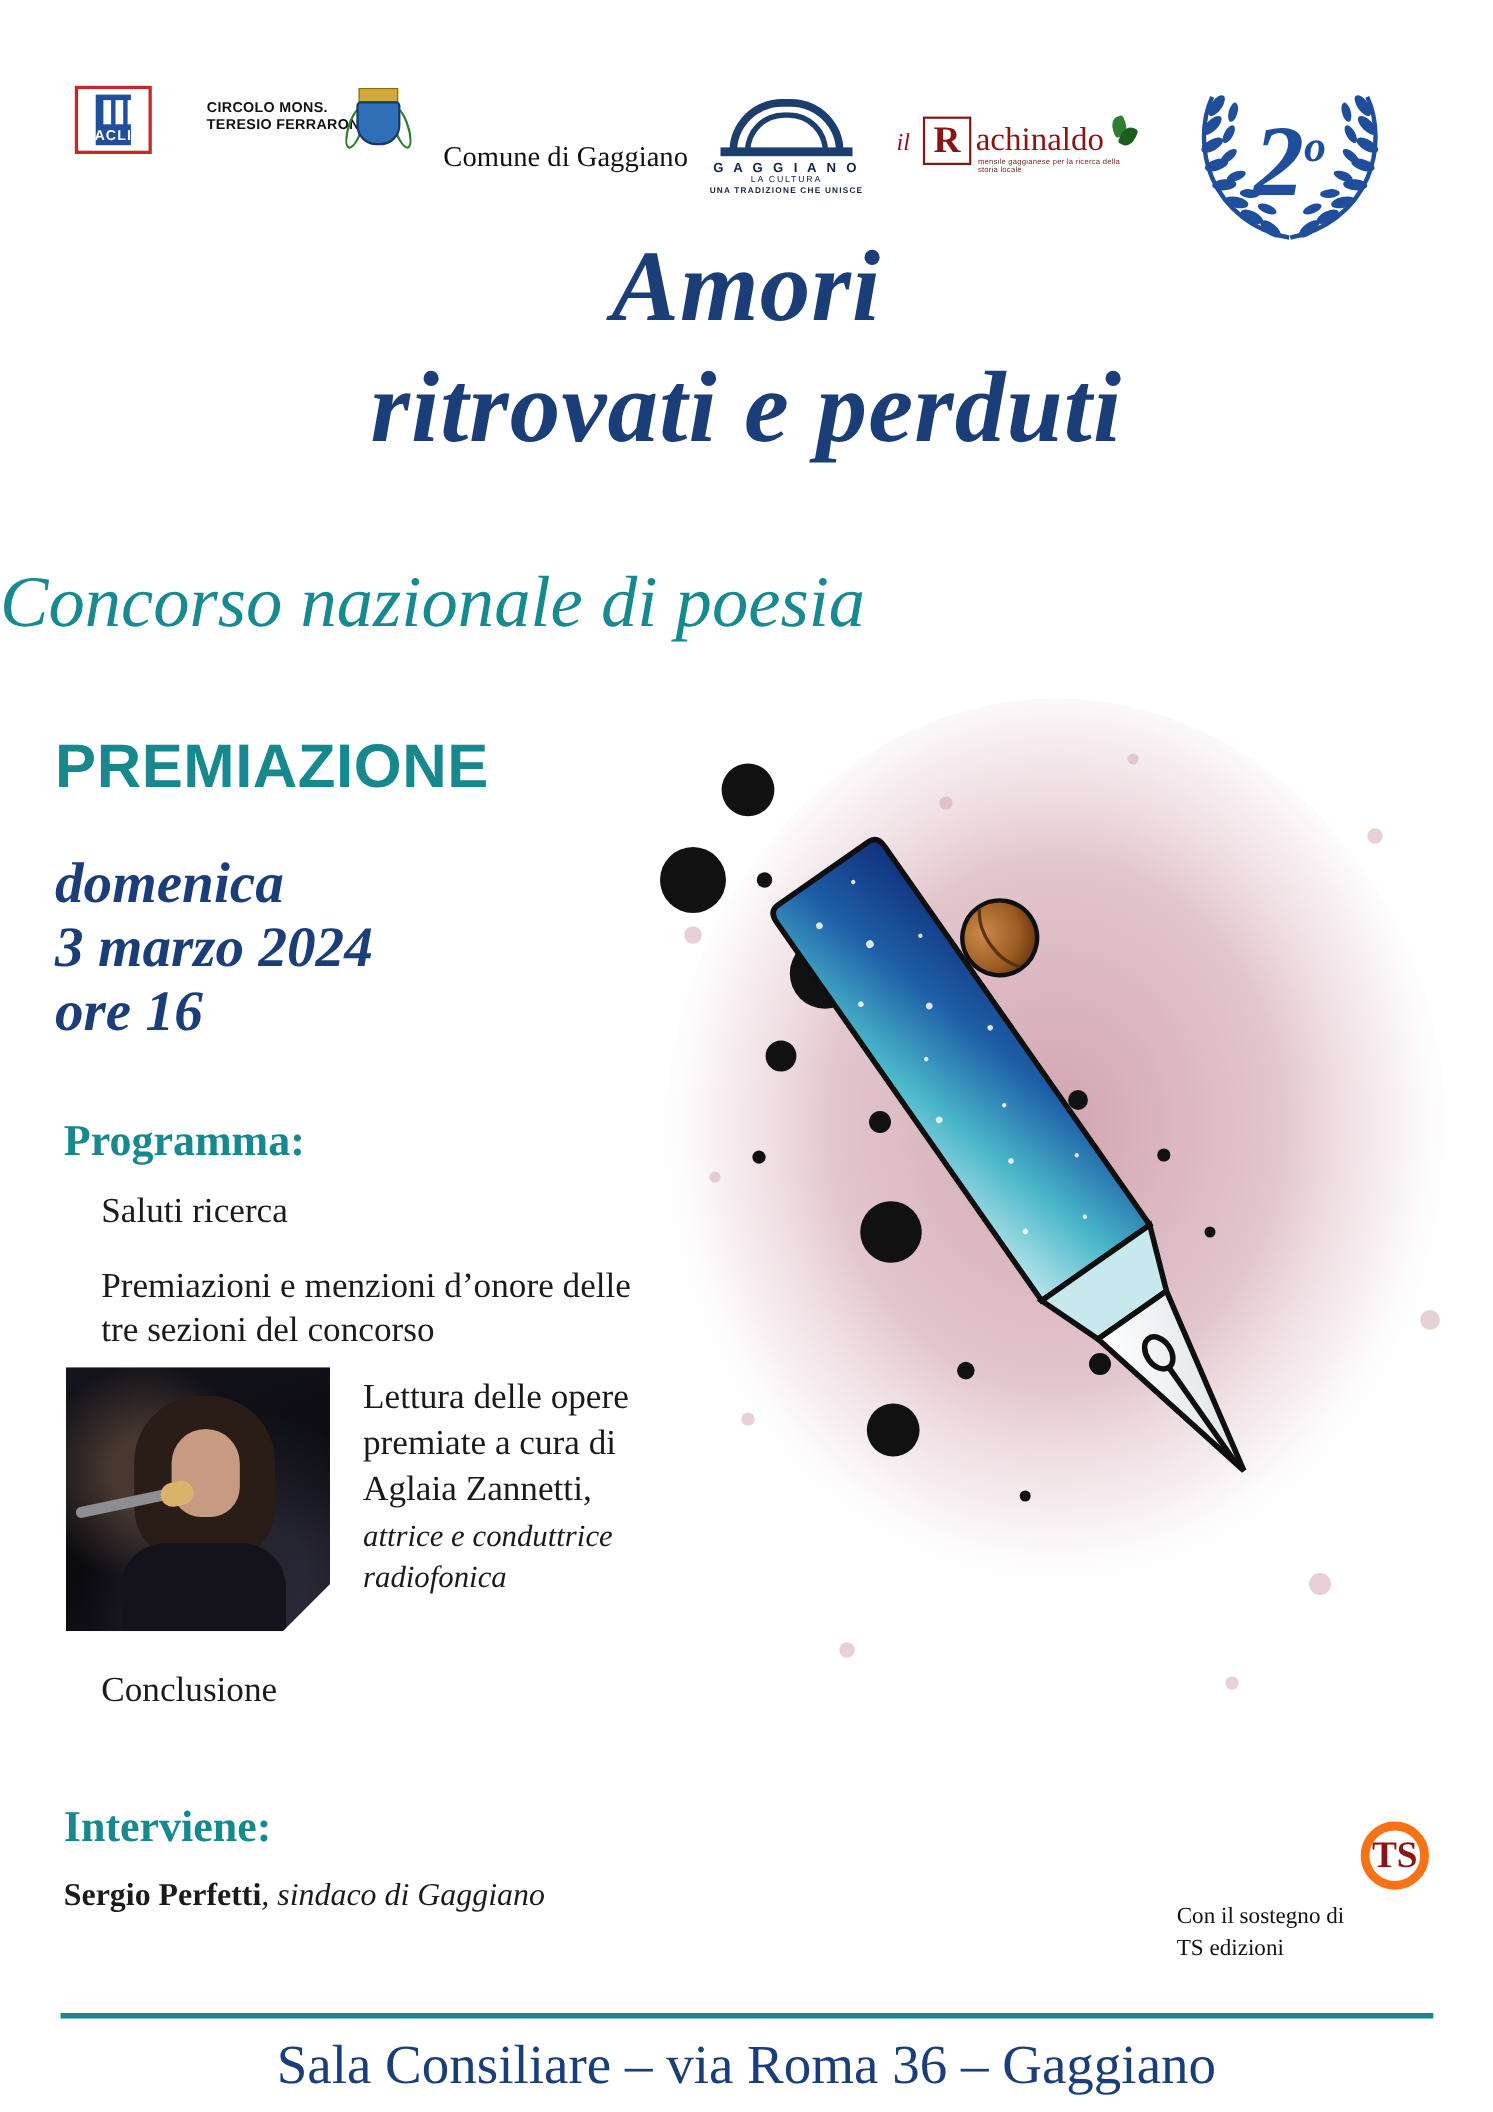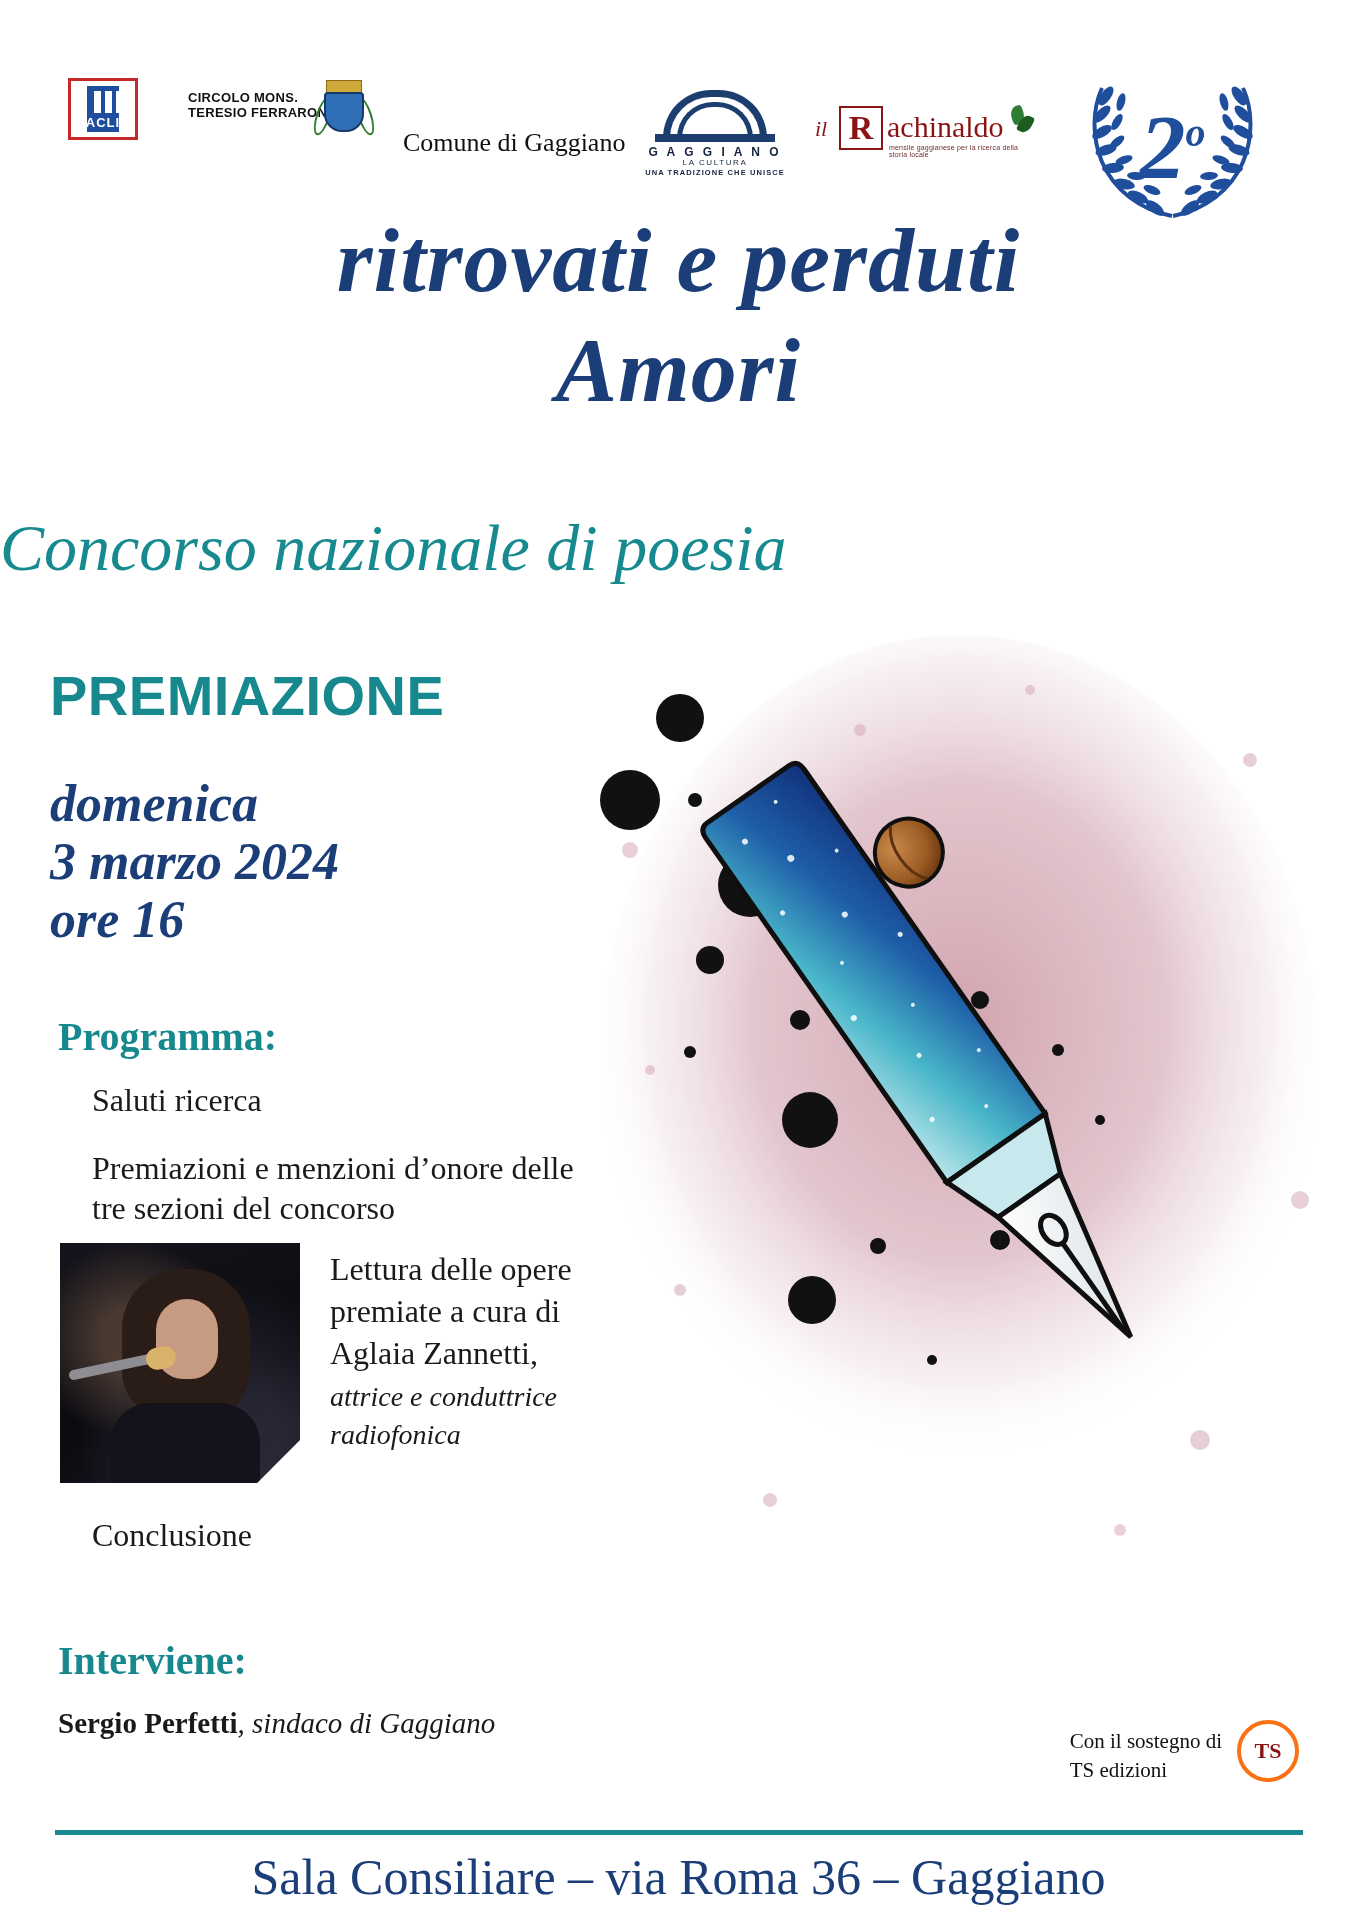--- a/index.html
+++ b/index.html
@@ -501,28 +501,28 @@
     right: 135px;
     top: 1727px;
     text-align: left;
     font-size: 21px;
     line-height: 29px;
     color: #111;
   }
   .ts-logo {
     position: absolute;
     right: 58px;
-    top: 1720px;
+    top: 1656px;
     width: 62px;
     height: 62px;
     border-radius: 50%;
-    border: 4px solid #f97316;
+    border: 8px solid #f97316;
     color: #8a1414;
     font-family: "Liberation Serif", serif;
-    font-size: 22px;
+    font-size: 34px;
     font-weight: bold;
     display: flex;
     align-items: center;
     justify-content: center;
     box-sizing: border-box;
   }
 
   
   .rule {
     position: absolute;
@@ -723,22 +723,22 @@
       <ellipse cx="402" cy="660" rx="11" ry="16" fill="none" stroke="#0f0f0f" stroke-width="5"></ellipse>
       <path d="M402 676 L402 780" stroke="#0f0f0f" stroke-width="5"></path>
 
       <circle cx="500" cy="268" r="34" fill="url(#bead)" stroke="#0f0f0f" stroke-width="4"></circle>
       <path d="M500 236 C486 252 486 284 500 300" stroke="#5d3210" stroke-width="3" fill="none"></path>
     </g>
   </svg>
 </div>
 
 <div class="title">
+  <div>Amori</div>
   <div>ritrovati e perduti</div>
-  <div>Amori</div>
 </div>
 <div class="subtitle">Concorso nazionale di poesia</div>
 
 <div class="premiazione">PREMIAZIONE</div>
 <div class="date-block">
   <div>domenica</div>
   <div>3 marzo 2024</div>
   <div>ore 16</div>
 </div>
 

